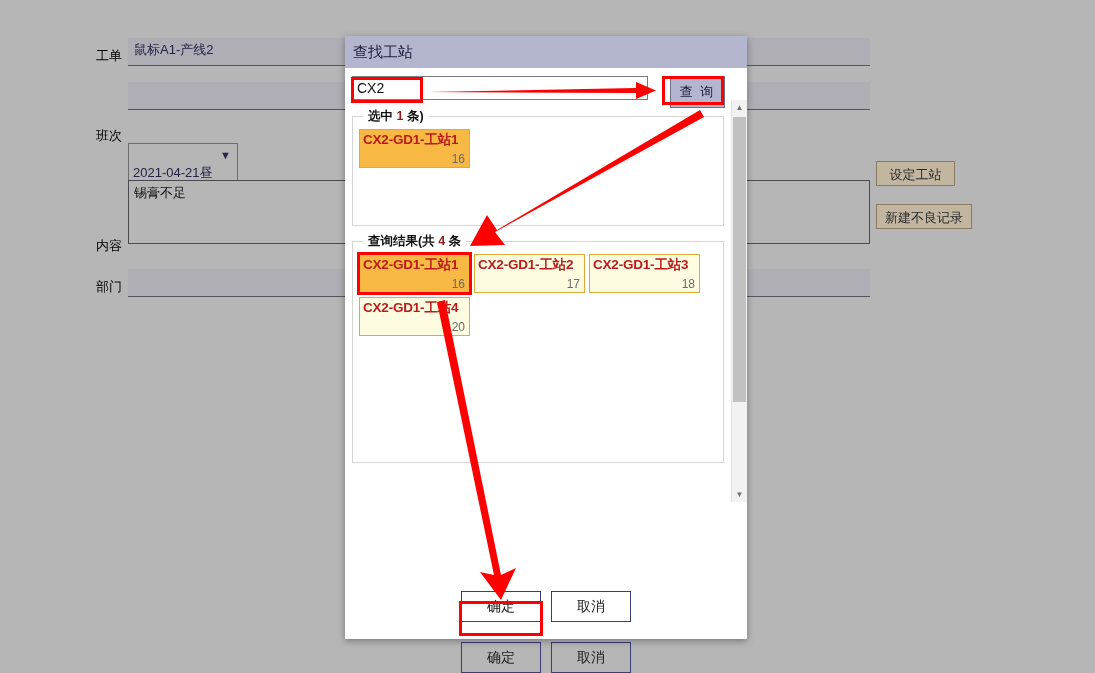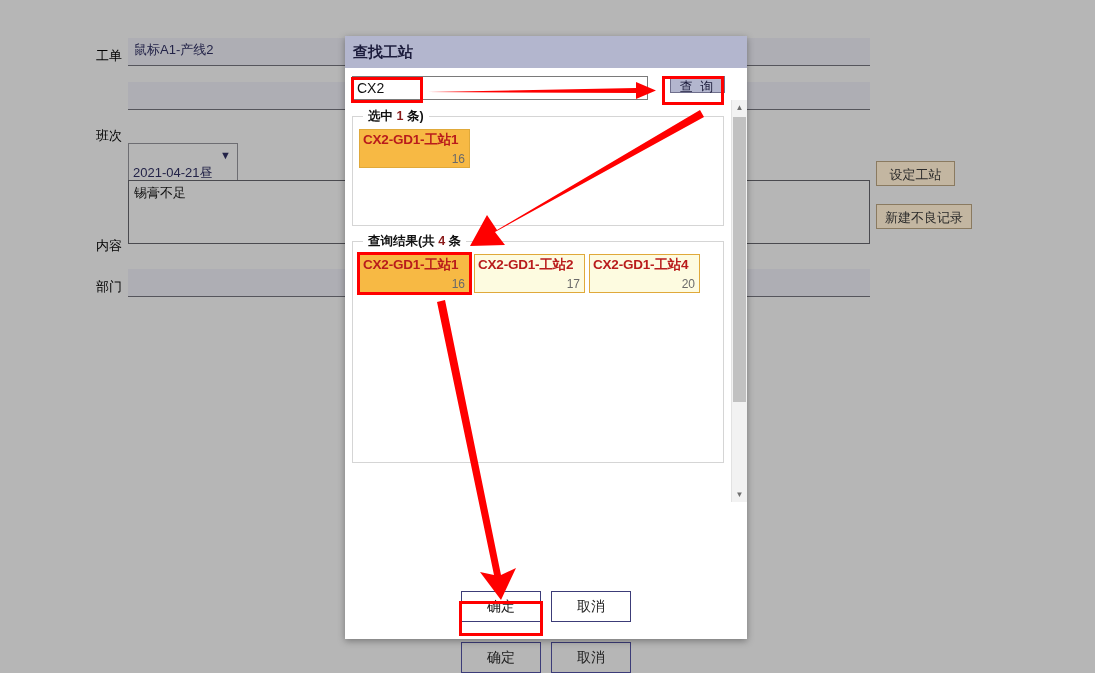--- a/index.html
+++ b/index.html
@@ -100,21 +100,21 @@
     width: 402px; height: 603px;
     background: #ffffff;
     box-shadow: 0 2px 7px rgba(0,0,0,0.35);
     box-sizing: border-box;
   }
   .dialog-header {
     height: 32px;
     background: #b3b6ce;
     color: #1c1c3c;
     font-size: 15px;
-    font-weight: 700;
+    font-weight: 400;
     line-height: 32px;
     padding-left: 8px;
     box-sizing: border-box;
   }
   .dialog-body {
     position: absolute;
     left: 0; top: 32px;
     width: 402px; height: 538px;
     background: #fff;
     box-sizing: border-box;
@@ -133,21 +133,21 @@
     box-sizing: border-box;
     font-size: 14px;
     padding: 1px 4px;
     color: #111;
     font-family: "Liberation Sans", sans-serif;
     background: #fff;
   }
   .search-btn {
     position: absolute;
     left: 318px; top: 0;
-    width: 55px; height: 17px;
+    width: 55px; height: 32px;
     background: #b3b6ce;
     border: 1px solid #6f6f8c;
     color: #1c1c3c;
     font-size: 13px;
     letter-spacing: 2px;
     box-sizing: border-box;
     font-family: "Liberation Sans", sans-serif;
   }
 
   fieldset.group {
@@ -316,20 +316,24 @@
         <div class="chips">
           <div class="chip selected highlight-box">
             <div class="cname">CX2-GD1-工站1</div>
             <div class="cid">16</div>
           </div>
           <div class="chip">
             <div class="cname">CX2-GD1-工站2</div>
             <div class="cid">17</div>
           </div>
           <div class="chip">
+            <div class="cname">CX2-GD1-工站3</div>
+            <div class="cid">18</div>
+          </div>
+          <div class="chip">
             <div class="cname">CX2-GD1-工站4</div>
             <div class="cid">20</div>
           </div>
         </div>
       </fieldset>
 
       <div class="vscroll" style="top:32px; height:402px;">
         <div class="arrow up">▲</div>
         <div class="thumb"></div>
         <div class="arrow down">▼</div>

